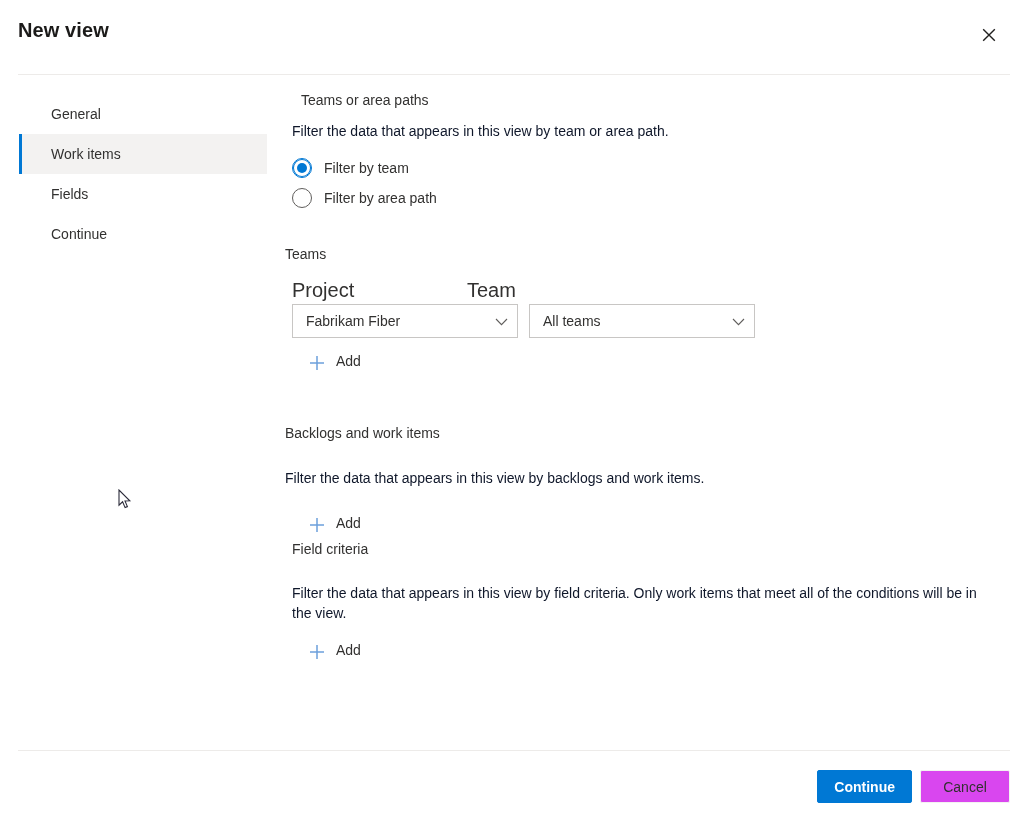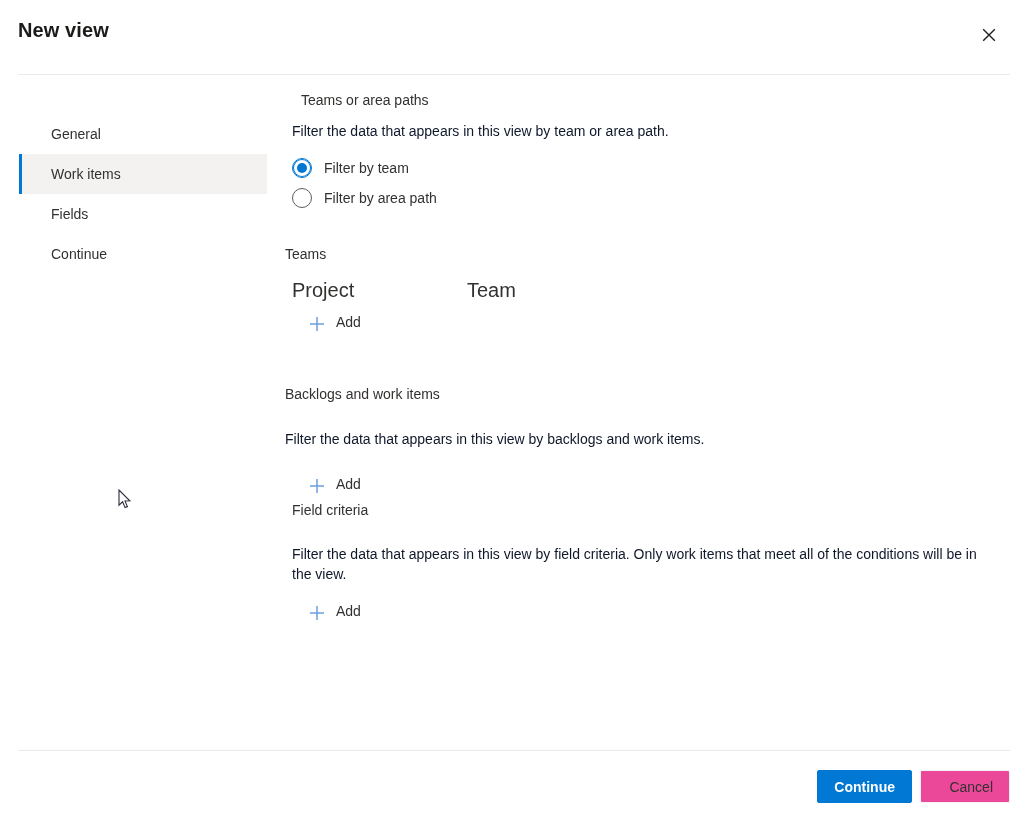--- a/index.html
+++ b/index.html
@@ -68,23 +68,22 @@
   .dialog-body {
     flex: 1 1 auto;
     display: flex;
     position: relative;
   }
 
   
   .sidebar {
     width: 267px;
     flex: 0 0 267px;
-    padding-top: 12px;
+    padding-top: 20px;
     box-sizing: border-box;
-    margin-top: 28px;
   }
   .nav-item {
     position: relative;
     height: 40px;
     display: flex;
     align-items: center;
     padding-left: 32px;
     box-sizing: border-box;
     font-size: 14px;
     color: #323130;
@@ -281,24 +280,23 @@
     padding: 0 16px;
     border-radius: 2px;
   }
   .btn-primary {
     background: #0078d4;
     color: #ffffff;
     font-weight: bold;
     border-color: #0078d4;
   }
   .btn-secondary {
-    background: #ec4899;
+    background: #d946ef;
     color: #323130;
     border-color: #f3f2f1;
-    text-align: right;
   }
 
   
   .cursor {
     position: absolute;
     left: 118px;
     top: 489px;
     pointer-events: none;
     z-index: 50;
   }
@@ -356,20 +354,38 @@
       </div>
 
       <div class="section block-teams">
         <div class="section-title">Teams</div>
 
         <div class="dropdown-labels">
           <div class="dd-label project">Project</div>
           <div class="dd-label">Team</div>
         </div>
 
+        <div class="dropdown-row">
+          <div class="dropdown project">
+            <span>Fabrikam Fiber</span>
+            <span class="chevron">
+              <svg width="13" height="8" viewBox="0 0 13 8" aria-hidden="true">
+                <path d="M1 1 L6.5 6.6 L12 1" stroke="#605e5c" stroke-width="1.1" fill="none"></path>
+              </svg>
+            </span>
+          </div>
+          <div class="dropdown team">
+            <span>All teams</span>
+            <span class="chevron">
+              <svg width="13" height="8" viewBox="0 0 13 8" aria-hidden="true">
+                <path d="M1 1 L6.5 6.6 L12 1" stroke="#605e5c" stroke-width="1.1" fill="none"></path>
+              </svg>
+            </span>
+          </div>
+        </div>
 
         <button class="add-link add-row-teams">
           <span class="add-plus">
             <svg width="20" height="20" viewBox="0 0 20 20" aria-hidden="true">
               <path d="M10 3 L10 17 M3 10 L17 10" stroke="#6ca0dc" stroke-width="1.5" fill="none"></path>
             </svg>
           </span>
           <span class="add-text">Add</span>
         </button>
       </div>

